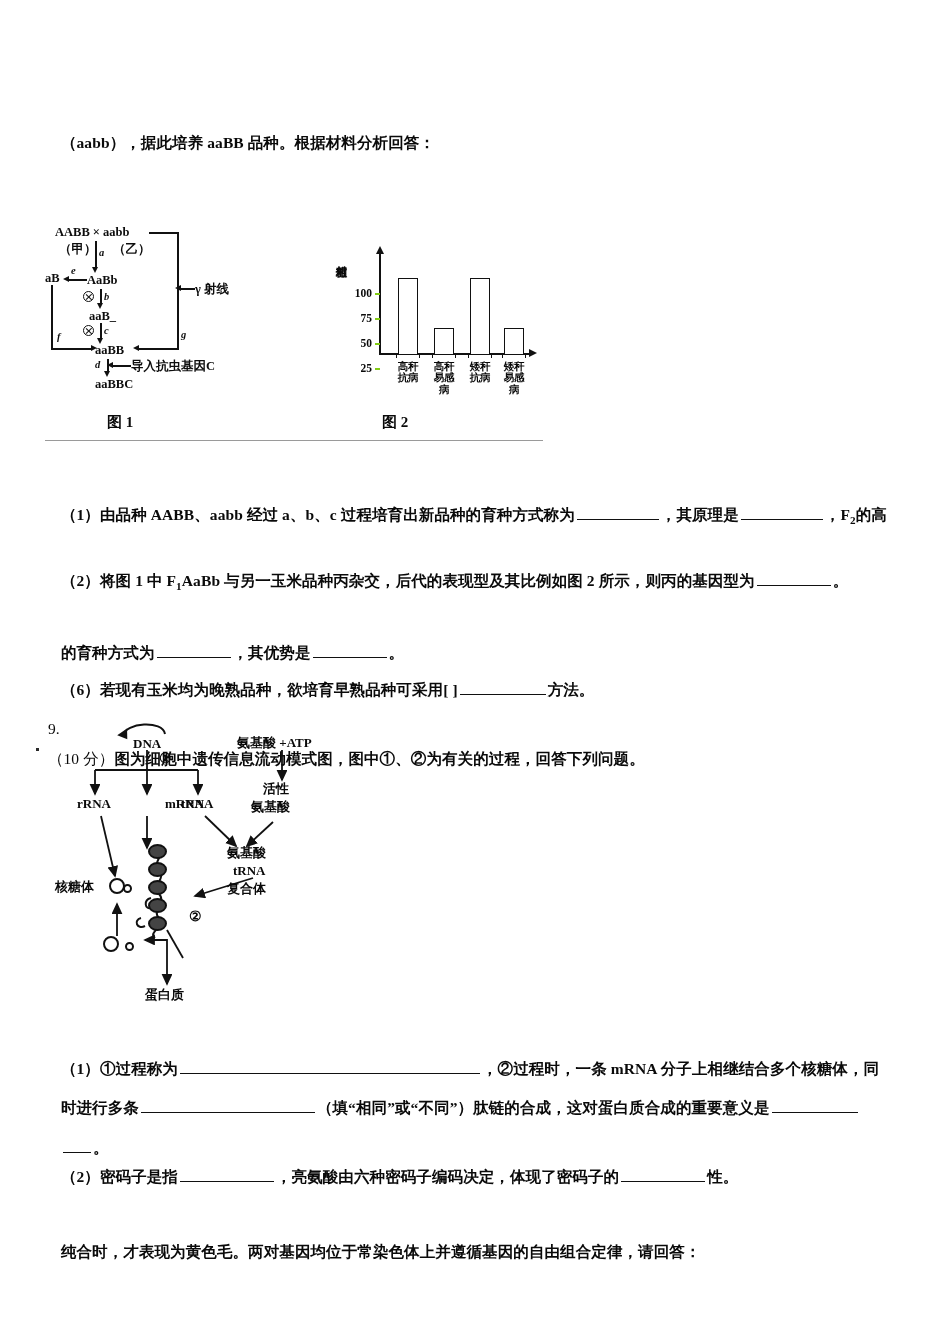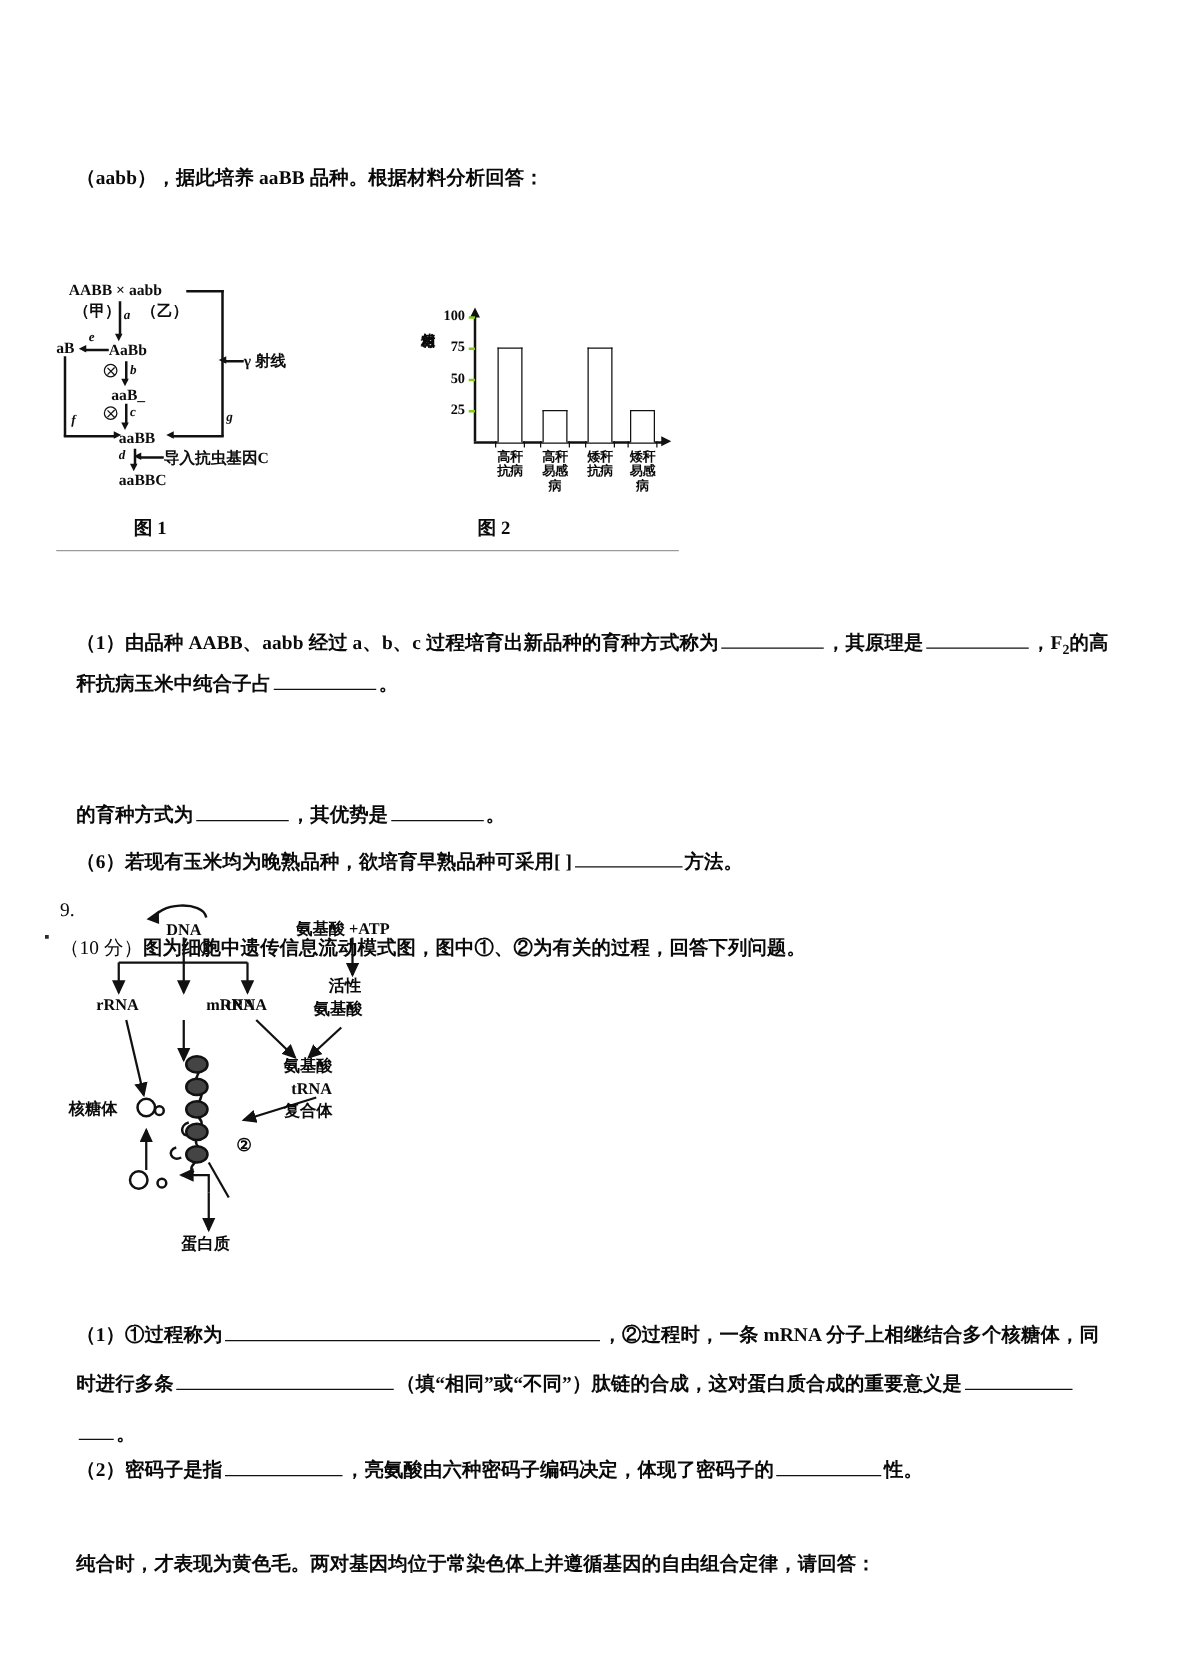--- a/index.html
+++ b/index.html
@@ -150,20 +150,21 @@
     width: 0; height: 0;
     border-top: 4px solid transparent;
     border-bottom: 4px solid transparent;
     border-left: 8px solid #111;
   }
   .ytick {
     position: absolute;
     left: -4px;
     width: 5px; height: 1.6px;
     background: #84cc16;
+    margin-top: 40px;
   }
   .ytlabel {
     position: absolute;
     right: 100%;
     margin-right: 3px;
     transform: translateY(-50%);
     font-size: 11.5px;
     font-weight: bold;
     white-space: nowrap;
   }
@@ -337,24 +338,24 @@
     <div class="figcap" style="left:62px; top:188px;">图 1</div>
     <div class="figcap" style="left:337px; top:188px;">图 2</div>
   </div>
 
   <div class="fig-rule"></div>
 
   <div class="para" style="left:45px; top:470px; width:880px;">
     <span>（1）由品种 AABB、aabb 经过 a、b、c 过程培育出新品种的育种方式称为</span><span class="blank" style="width:82px;"></span><span>，其原理是</span><span class="blank" style="width:82px;"></span><span>，F</span><span class="sub">2</span><span>的高</span>
   </div>
 
-  <div class="para" style="left:45px; top:503px; width:880px;">
-    <span>秆抗病玉米中纯合子占</span><span class="blank" style="width:82px;"></span><span>。</span>
-  </div>
-
+
+  <div class="para" style="left:45px; top:536px; width:880px;">
+    <span>（2）将图 1 中 F</span><span class="sub">1</span><span>AaBb 与另一玉米品种丙杂交，后代的表现型及其比例如图 2 所示，则丙的基因型为</span><span class="blank" style="width:74px;"></span><span>。</span>
+  </div>
 
 
   <div class="para" style="left:45px; top:608px; width:880px;">
     <span>的育种方式为</span><span class="blank" style="width:74px;"></span><span>，其优势是</span><span class="blank" style="width:74px;"></span><span>。</span>
   </div>
 
   <div class="para" style="left:45px; top:645px; width:880px;">
     <span>（6）若现有玉米均为晚熟品种，欲培育早熟品种可采用[ ]</span><span class="blank" style="width:86px;"></span><span>方法。</span>
   </div>
 

